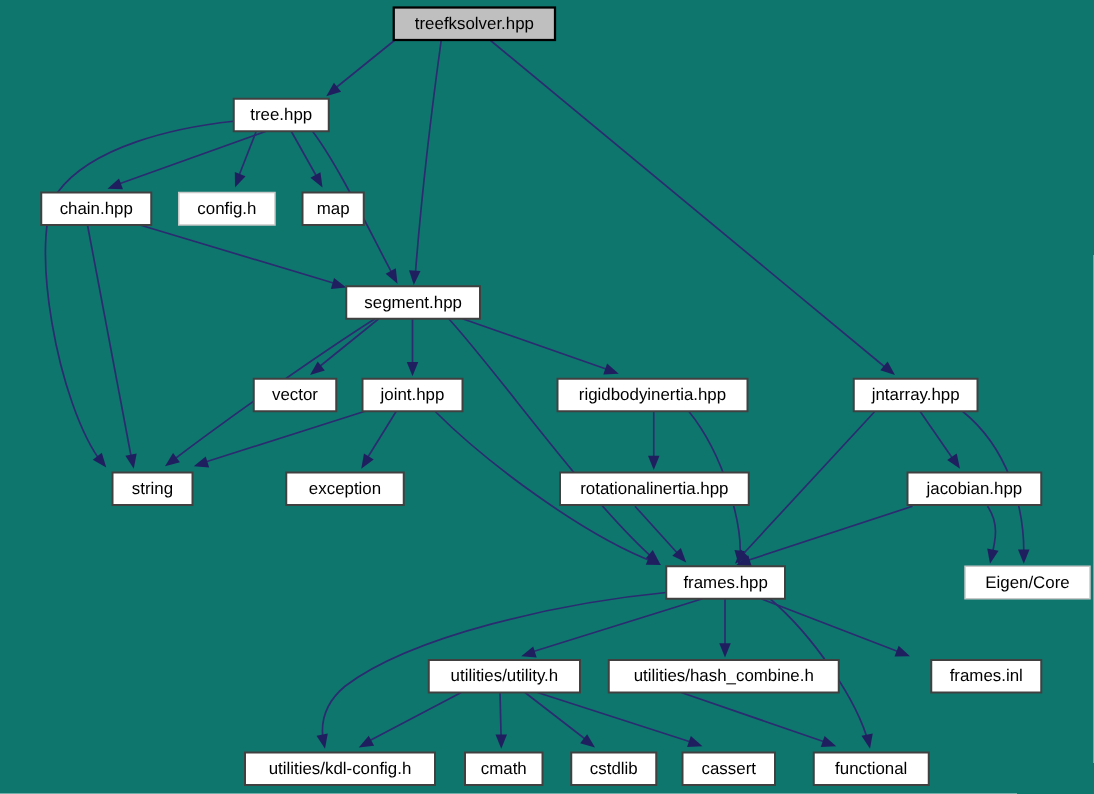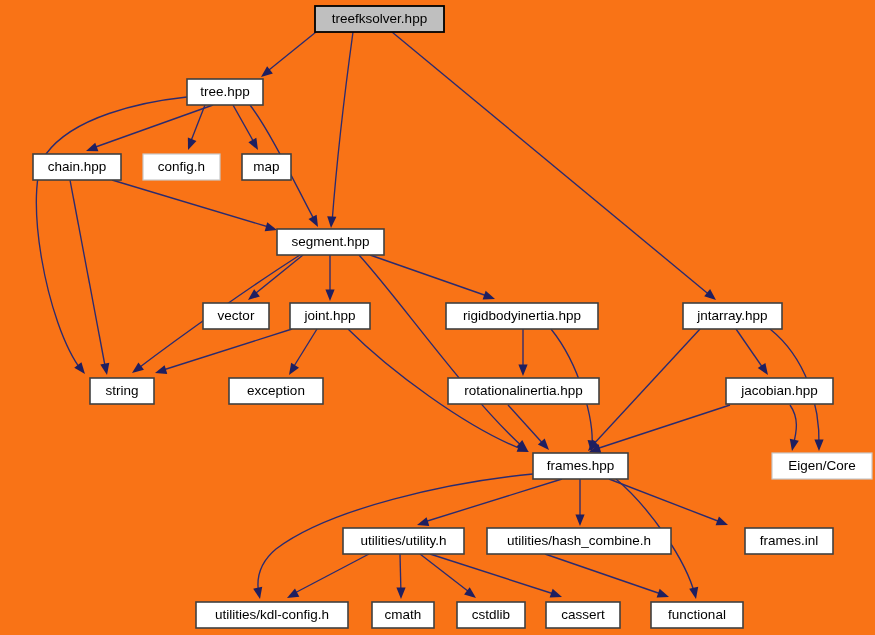--- a/index.html
+++ b/index.html
@@ -4,21 +4,21 @@
 <style>
   html, body {
     margin: 0;
     padding: 0;
     background: #ffffff;
   }
   #graph-root {
     position: relative;
     width: 875px;
     height: 635px;
-    background: #f97316;
+    background: #0f766e;
     font-family: "Liberation Sans", sans-serif;
     overflow: hidden;
   }
   #graph-svg {
     position: absolute;
     left: 0;
     top: 0;
     width: 875px;
     height: 635px;
     display: block;

